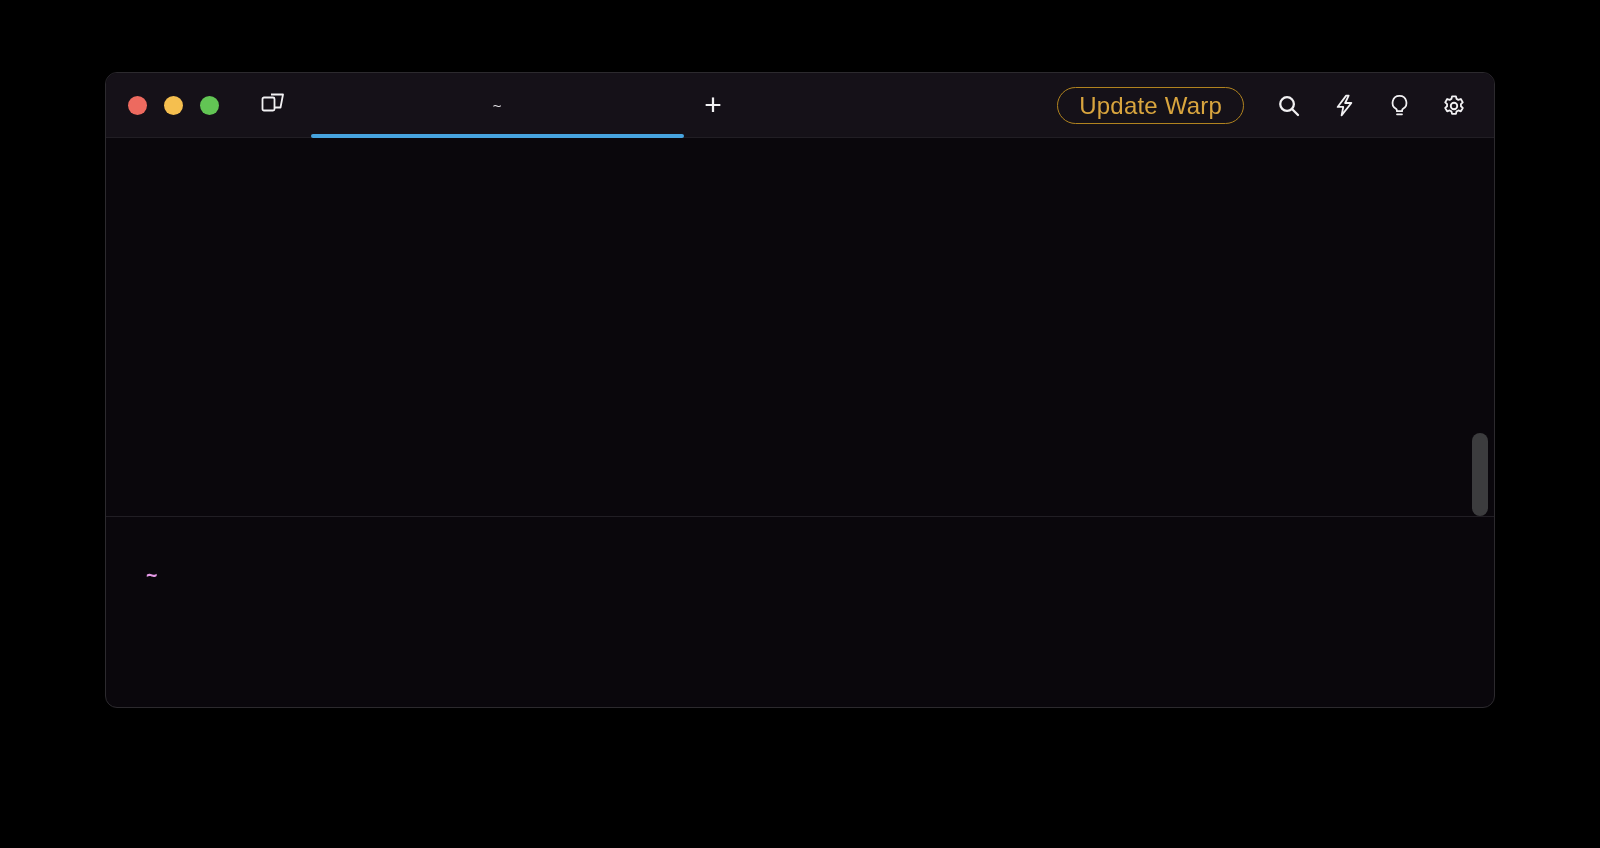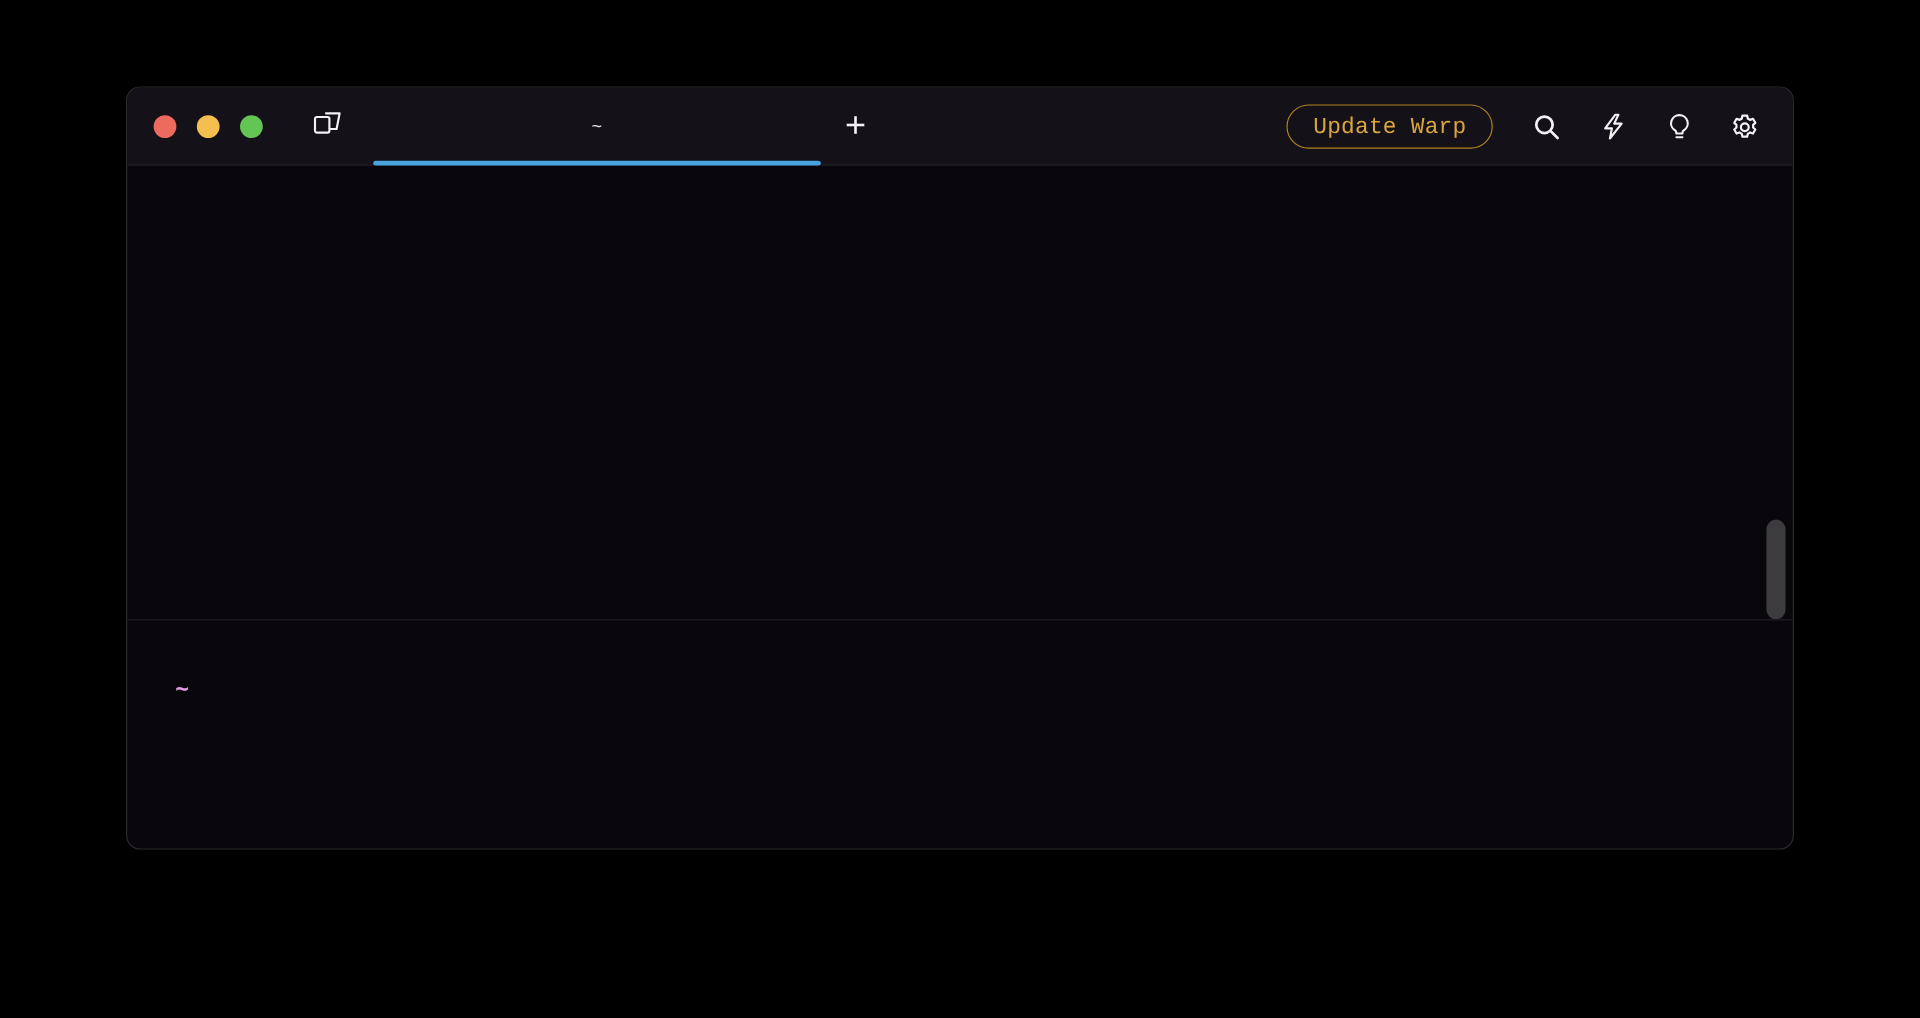--- a/index.html
+++ b/index.html
@@ -41,23 +41,23 @@
     width:36px; height:36px; display:flex; align-items:center; justify-content:center;
     color:#f2f1f3; font-size:30px; font-weight:200; line-height:1; cursor:pointer;
   }
 
   .topbar-right {
     position:absolute; right:26px; top:0; height:65px;
     display:flex; align-items:center; gap:27px;
   }
   .update-btn {
     height:37px; padding:0 21px; border:1.5px solid #b0831f; border-radius:19px;
-    background:transparent; color:#d9a53e; font-size:19px; font-weight:500;
+    background:transparent; color:#d9a53e; font-size:24px; font-weight:500;
     letter-spacing:.2px; display:flex; align-items:center; cursor:pointer;
-    margin-right:4px; font-family:Liberation Mono, monospace;
+    margin-right:4px; font-family:Liberation Sans, sans-serif;
   }
   .icon-btn { width:28px; height:28px; display:flex; align-items:center;
               justify-content:center; cursor:pointer; }
   .icon-btn svg { display:block; }
 
   
   .main-pane { position:absolute; left:0; top:66px; width:100%; height:377px; }
   .scroll-thumb {
     position:absolute; right:6px; top:360px; width:16px; height:83px;
     background:#3c3c3e; border-radius:8px; cursor:pointer;

